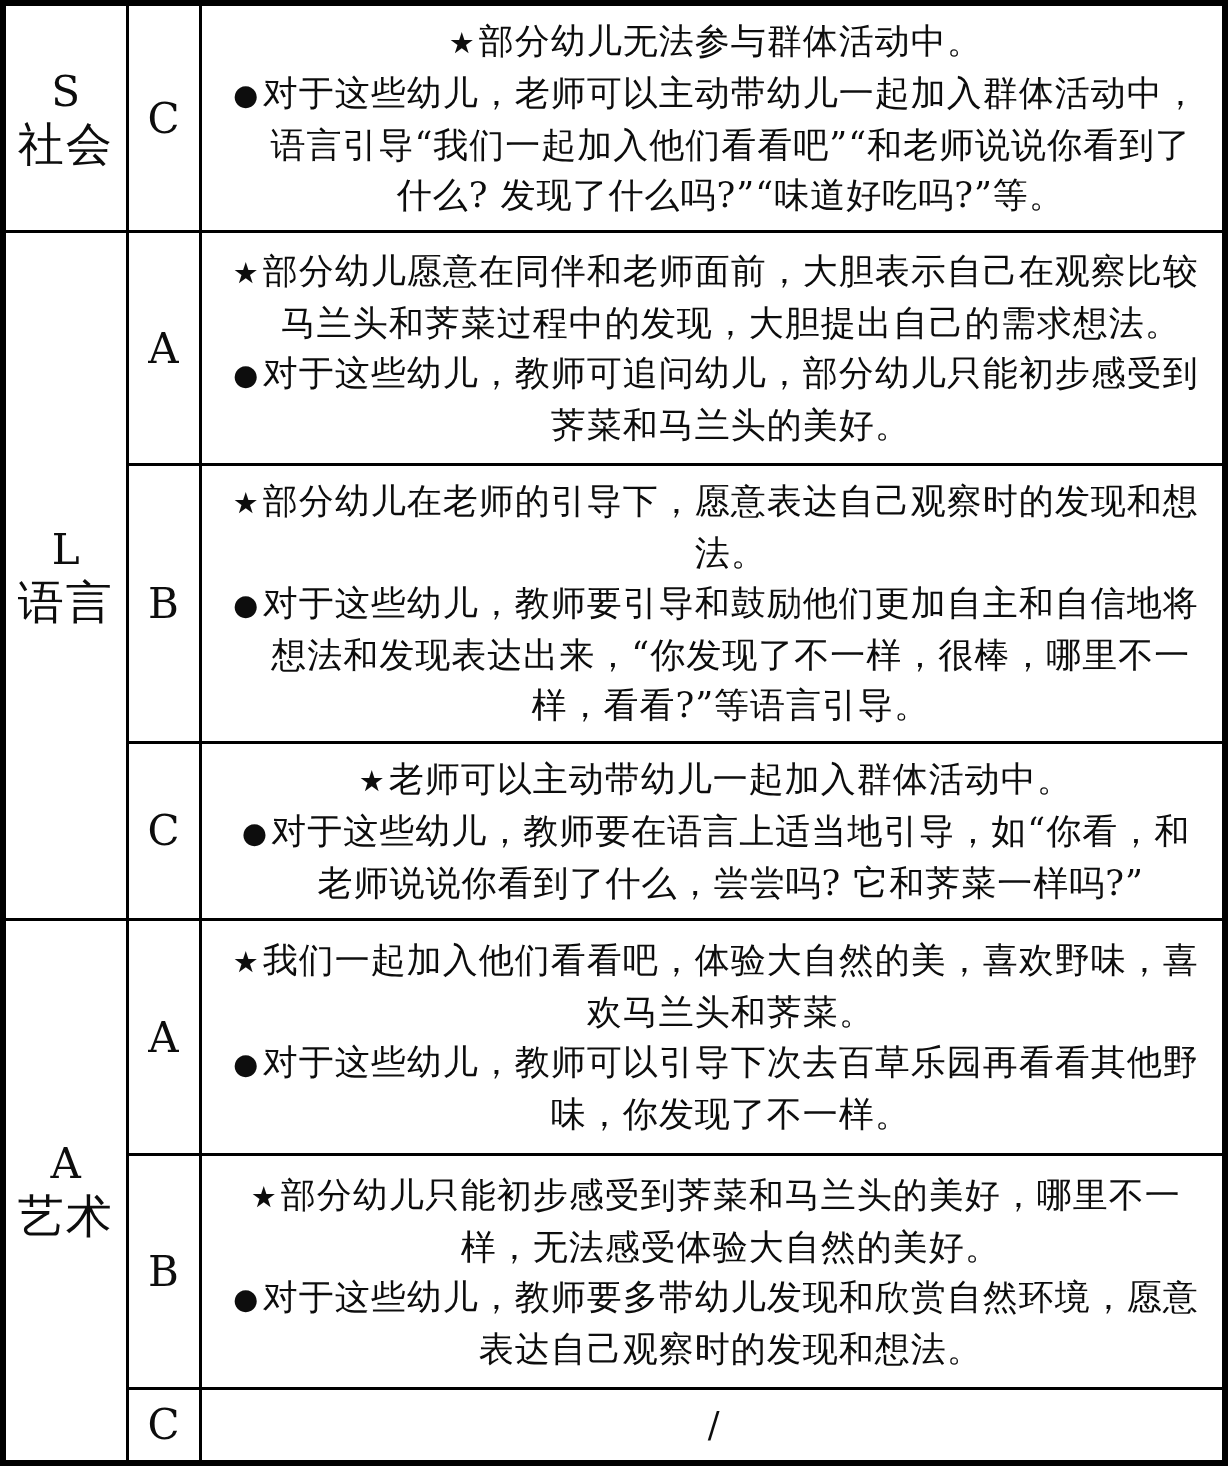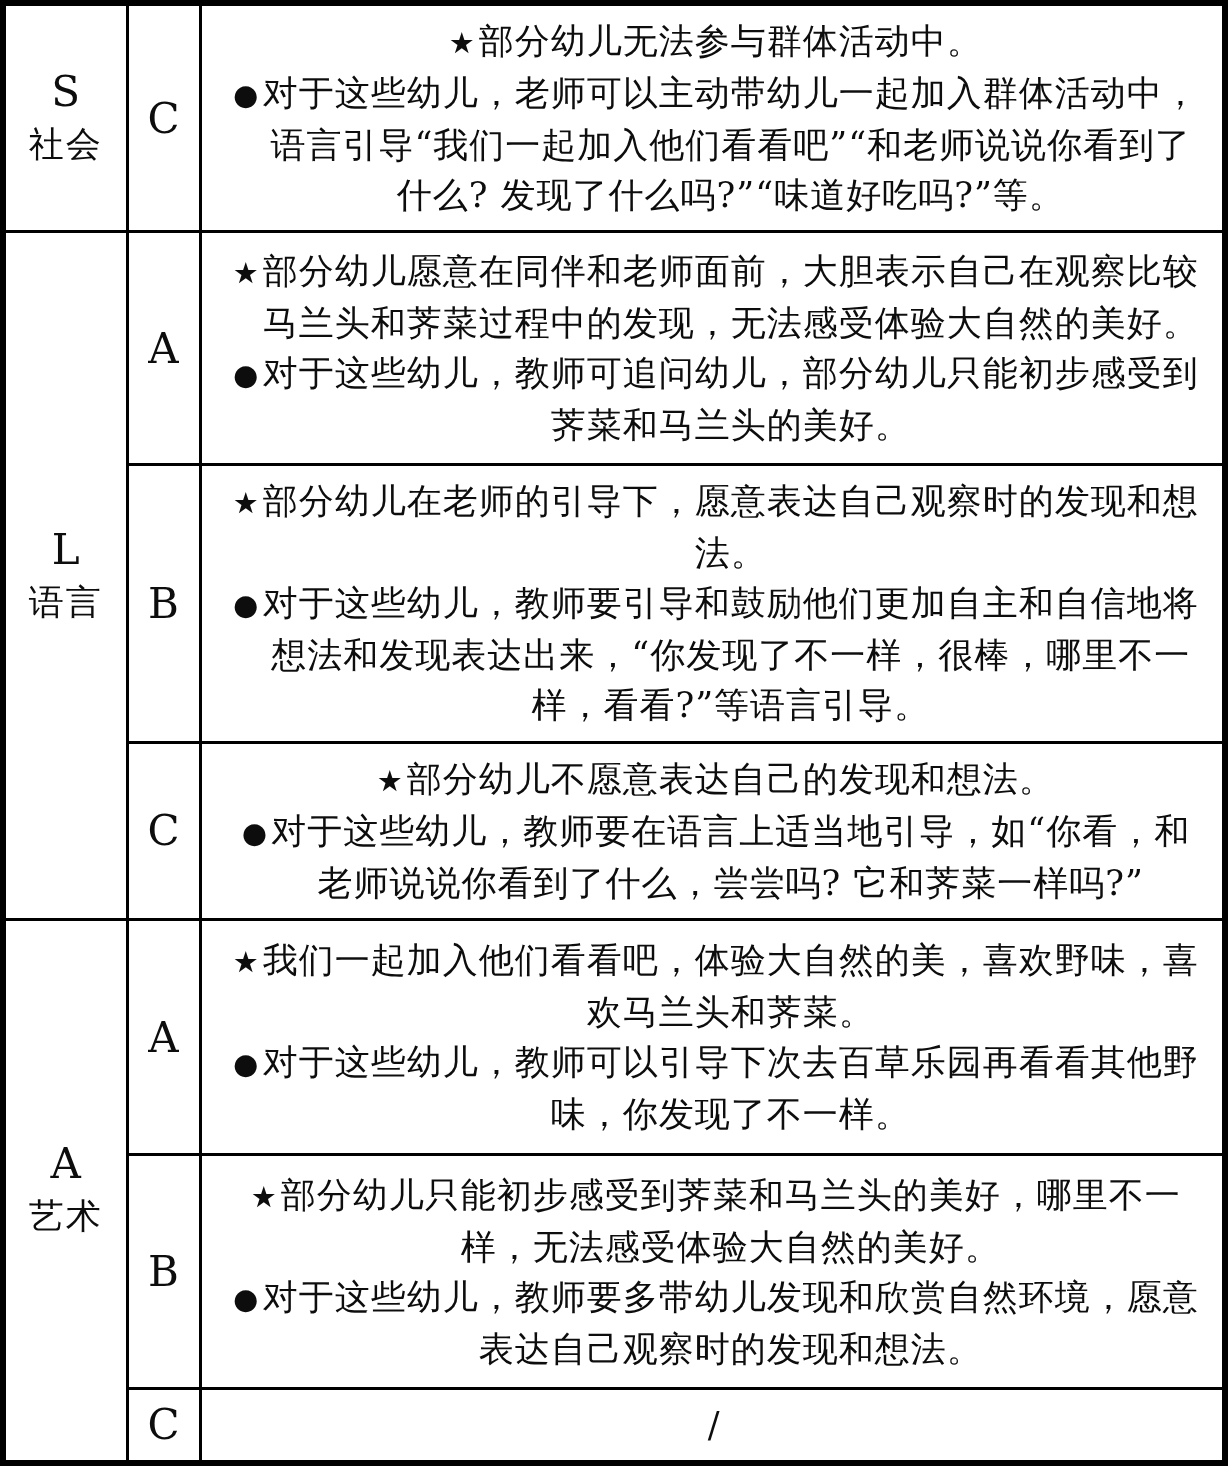--- a/index.html
+++ b/index.html
@@ -36,21 +36,21 @@
 
   td.domain-cell {
     text-align: center;
     vertical-align: middle;
   }
   .domain-letter {
     font-size: 42px;
     line-height: 52px;
   }
   .domain-name {
-    font-size: 35px;
+    font-size: 46px;
     line-height: 52px;
     letter-spacing: 2px;
   }
   td.level-cell {
     text-align: center;
     font-size: 42px;
   }
   td.content-cell {
     padding: 10px 16px 10px 21px;
     font-size: 35px;
@@ -102,21 +102,21 @@
     </tr>
 
     <tr class="r-la">
       <td class="domain-cell" rowspan="3">
         <div class="domain-letter">L</div>
         <div class="domain-name">语言</div>
       </td>
       <td class="level-cell">A</td>
       <td class="content-cell">
         <div class="item">
-          <span class="marker">★</span><span>部分幼儿愿意在同伴和老师面前，大胆表示自己在观察比较马兰头和荠菜过程中的发现，无法感受体验大自然的美好。</span>
+          <span class="marker">★</span><span>部分幼儿愿意在同伴和老师面前，大胆表示自己在观察比较马兰头和荠菜过程中的发现，大胆提出自己的需求想法。</span>
         </div>
         <div class="item">
           <span class="marker">●</span><span>对于这些幼儿，教师可追问幼儿，部分幼儿只能初步感受到荠菜和马兰头的美好。</span>
         </div>
       </td>
     </tr>
     <tr class="r-lb">
       <td class="level-cell">B</td>
       <td class="content-cell">
         <div class="item">
@@ -124,21 +124,21 @@
         </div>
         <div class="item">
           <span class="marker">●</span><span>对于这些幼儿，教师要引导和鼓励他们更加自主和自信地将想法和发现表达出来，“你发现了不一样，很棒，哪里不一样，看看?”等语言引导。</span>
         </div>
       </td>
     </tr>
     <tr class="r-lc">
       <td class="level-cell">C</td>
       <td class="content-cell">
         <div class="item">
-          <span class="marker">★</span><span>部分幼儿不愿意表达自己的发现和想法。</span>
+          <span class="marker">★</span><span>老师可以主动带幼儿一起加入群体活动中。</span>
         </div>
         <div class="item">
           <span class="marker">●</span><span>对于这些幼儿，教师要在语言上适当地引导，如“你看，和老师说说你看到了什么，尝尝吗? 它和荠菜一样吗?”</span>
         </div>
       </td>
     </tr>
 
     <tr class="r-aa">
       <td class="domain-cell" rowspan="3">
         <div class="domain-letter">A</div>

